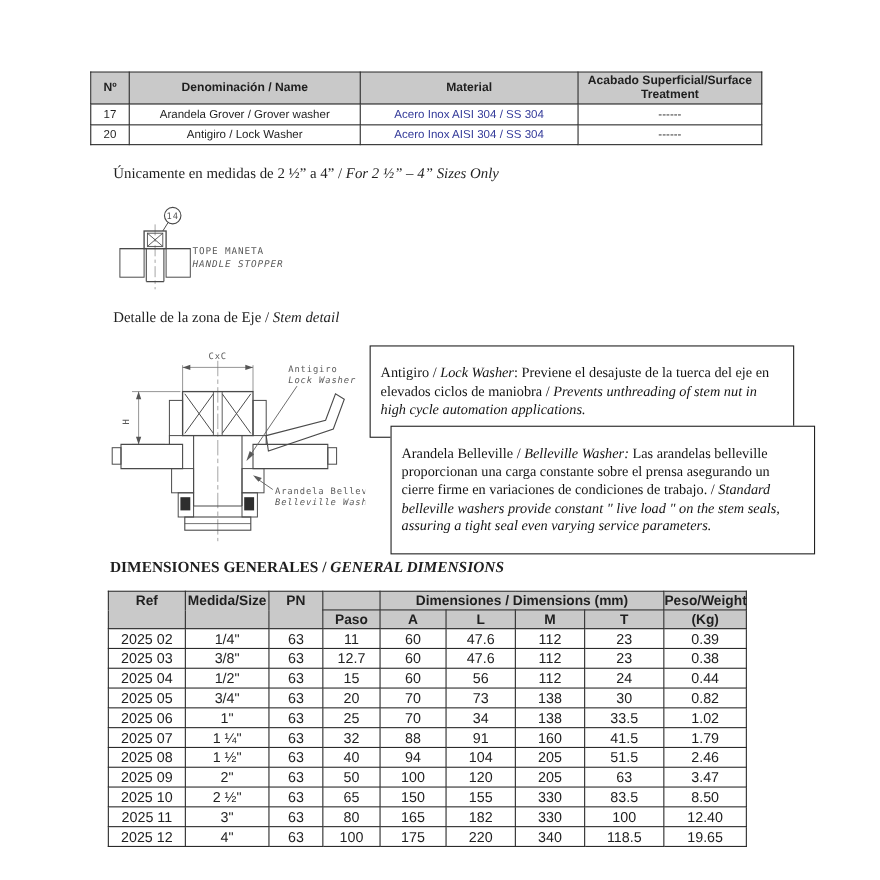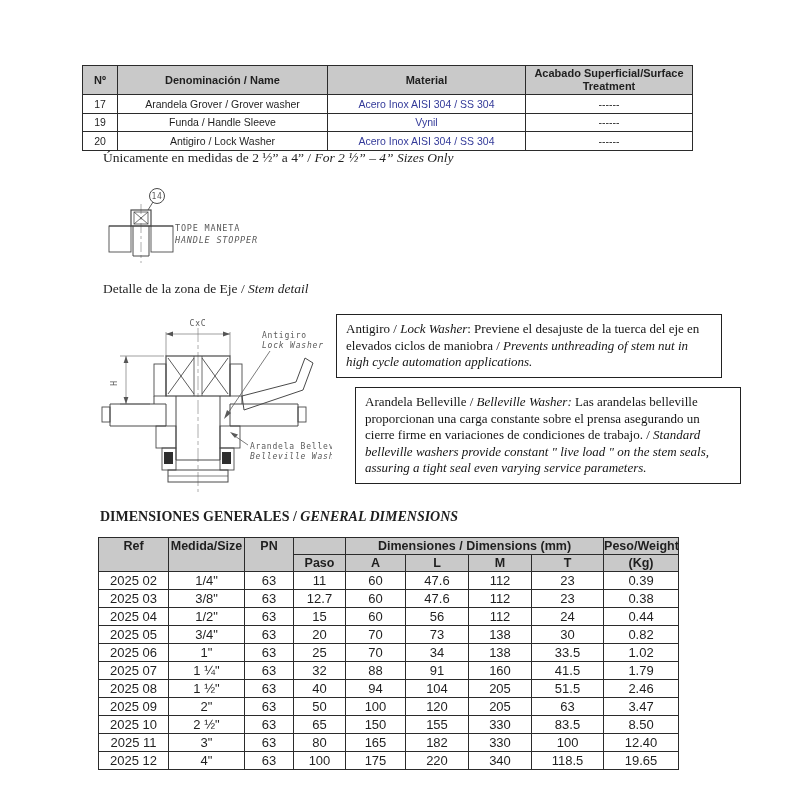--- a/index.html
+++ b/index.html
@@ -23,21 +23,21 @@
   .uline{}
   .note-line{left:103px;top:150px;font-size:13.5px;}
   .stem-heading{left:103px;top:281px;font-size:13.5px;}
   .dim-heading{left:100px;top:509px;font-size:14px;font-weight:bold;}
   .it{font-style:italic;}
 
   
   .note-box{
     left:336px;width:366px;border:1.6px solid #222;background:#fff;
     font-family:"Liberation Serif",serif;font-size:13px;line-height:16.5px;
-    padding:6px 9px;color:#141414;
+    padding:16px 9px;color:#141414;
   }
   .box1{top:314px;}
   .box2{top:387px;margin-left:19px;}
 
   
   .cadtext{font-family:"DejaVu Sans Mono",monospace;fill:#5a5a5a;letter-spacing:0.8px;}
   .ln{stroke:#4a4a4a;fill:none;}
   .thin{stroke:#777;stroke-width:0.7;fill:none;}
 
   
@@ -68,26 +68,20 @@
   <tbody>
 
       <tr>
         <td>17</td>
         <td>Arandela Grover / Grover washer</td>
         <td class="mat">Acero Inox AISI 304  /  SS 304</td>
         <td>------</td>
       </tr>
 
 
-      <tr>
-        <td>19</td>
-        <td>Funda / Handle Sleeve</td>
-        <td class="mat">Vynil</td>
-        <td>------</td>
-      </tr>
 
       <tr>
         <td>20</td>
         <td>Antigiro / Lock Washer</td>
         <td class="mat">Acero Inox AISI 304  /  SS 304</td>
         <td>------</td>
       </tr>
     </tbody>
 </table>
 

